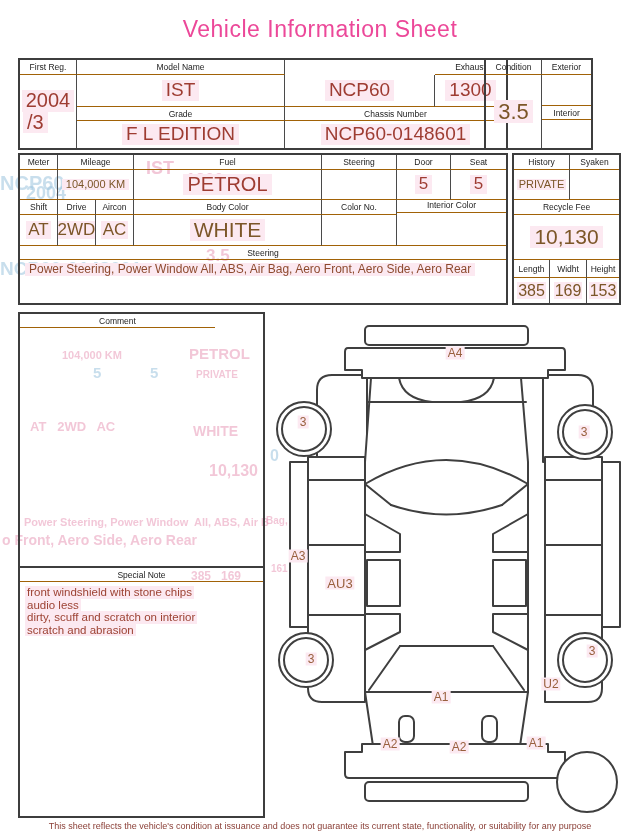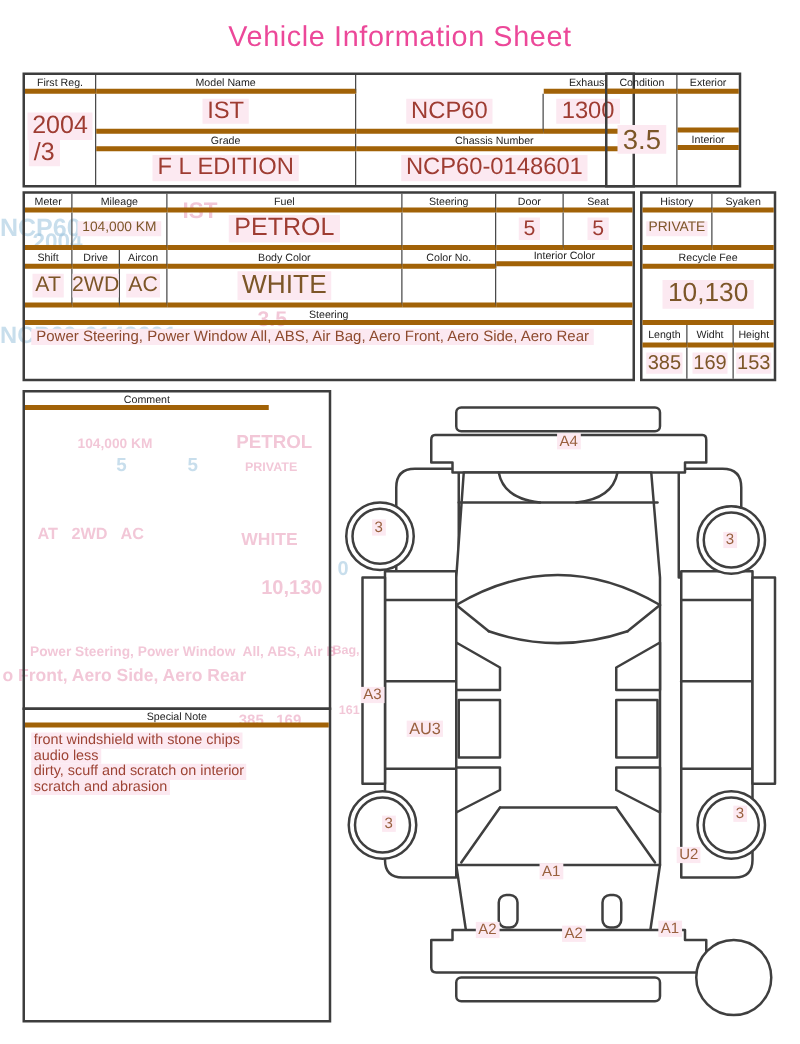--- a/index.html
+++ b/index.html
@@ -5,21 +5,21 @@
   html,body{margin:0;padding:0;background:#fff;}
   .sheet{position:relative;width:640px;height:835px;background:#fff;overflow:hidden;
          font-family:"Liberation Sans",sans-serif;}
   .title{position:absolute;left:0;top:16px;width:640px;text-align:center;
          font-size:23px;letter-spacing:.5px;color:#ec4899;}
   .box{position:absolute;border:2px solid #3d3d3d;box-sizing:border-box;background:transparent;}
   .cell{position:absolute;box-sizing:border-box;display:flex;align-items:center;justify-content:center;overflow:hidden;}
   .col{flex-direction:column;}
   .hdr{font-size:8.5px;color:#1c1c1c;white-space:nowrap;}
   .br{border-right:1px solid #4a4a4a;}
-  .bb{border-bottom:4px solid #a16207;}
+  .bb{border-bottom:1px solid #a16207;}
   .hl{background:#fce9f1;padding:0 4px;line-height:1.08;white-space:nowrap;}
   .red{color:#9e3c32;}
   .brown{color:#7c5628;}
   .s20{font-size:20px;} .s19{font-size:19px;} .s22{font-size:22px;} .s21{font-size:21px;}
   .s17{font-size:17px;} .s16{font-size:16px;} .s11{font-size:11px;} .s12{font-size:12px;}
   .equip{align-items:flex-start;justify-content:flex-start;padding:3px 5px;}
   .note-line{display:block;background:#fce9f1;color:#9d4334;font-size:11.5px;line-height:12.5px;
              width:max-content;padding:0 2px;}
   .footer{position:absolute;left:0;top:821px;width:640px;text-align:center;
           font-size:9px;color:#8b4038;}
@@ -260,14 +260,15 @@
     <span class="dlabel" style="left:70px;top:271px;font-size:13px;">AU3</span>
     <span class="dlabel" style="left:41px;top:347px;">3</span>
     <span class="dlabel" style="left:322px;top:339px;">3</span>
     <span class="dlabel" style="left:281px;top:372px;">U2</span>
     <span class="dlabel" style="left:171px;top:385px;">A1</span>
     <span class="dlabel" style="left:120px;top:432px;">A2</span>
     <span class="dlabel" style="left:189px;top:435px;">A2</span>
     <span class="dlabel" style="left:266px;top:431px;">A1</span>
   </div>
 
+  <div class="footer">This sheet reflects the vehicle's condition at issuance and does not guarantee its current state, functionality, or suitability for any purpose</div>
 
 </div>
 
 </body></html>

